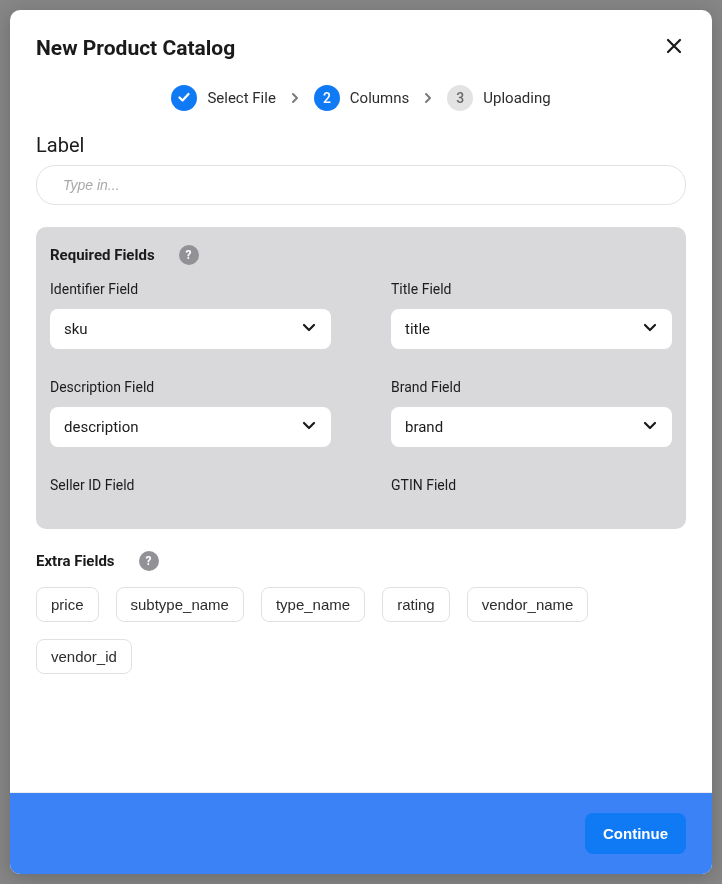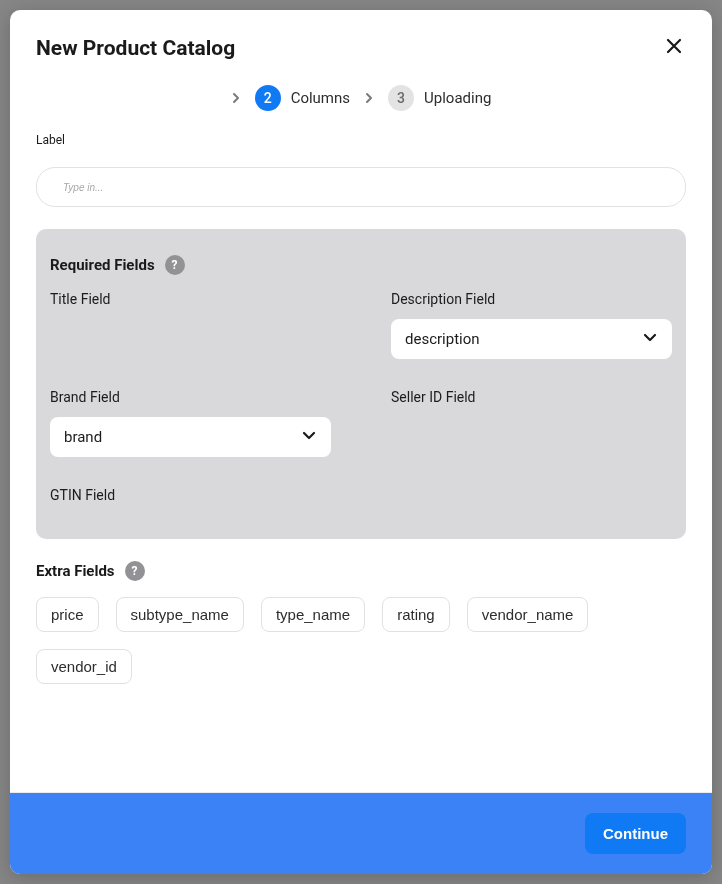--- a/index.html
+++ b/index.html
@@ -93,52 +93,51 @@
   }
   .modal-body {
     flex: 1;
     padding: 0 26px 20px 26px;
     overflow: auto;
   }
   .form-group {
     margin-bottom: 18px;
   }
   .form-label-top {
-    font-size: 12px;
+    font-size: 20px;
     color: #1c1c1c;
-    margin-bottom: 20px;
+    margin-bottom: 8px;
     display: block;
   }
   .text-input {
     width: 100%;
     height: 40px;
     border: 1px solid #E2E2E3;
     border-radius: 19px;
     padding: 0 26px;
-    font-size: 10px;
+    font-size: 14px;
     font-style: italic;
     color: #333;
     outline: none;
   }
   .text-input::placeholder {
     color: #A8A8AA;
     font-style: italic;
   }
   .required-section {
     background: #D9D9DC;
     border-radius: 10px;
     padding: 18px 14px 24px 14px;
     margin-top: 22px;
   }
   .section-title-row {
     display: flex;
     align-items: center;
-    gap: 10px;
+    gap: 24px;
     margin-bottom: 16px;
-    margin-top: 8px;
   }
   .section-title {
     font-size: 15px;
     font-weight: 700;
     color: #1a1a1a;
   }
   .help-circle {
     width: 20px;
     height: 20px;
     border-radius: 50%;
@@ -235,20 +234,30 @@
     <button class="close-btn">
       <span>
         <svg width="16" height="16" viewBox="0 0 16 16" fill="none">
           <path d="M2 2 L14 14 M14 2 L2 14" stroke="#1a1a1a" stroke-width="2.2" stroke-linecap="round"></path>
         </svg>
       </span>
     </button>
   </div>
 
   <div class="stepper">
+    <div class="step">
+      <div class="step-circle done">
+        <span>
+          <svg width="14" height="14" viewBox="0 0 14 14" fill="none">
+            <path d="M2.5 7.5 L5.5 10.5 L11.5 4" stroke="#fff" stroke-width="2.3" stroke-linecap="round" stroke-linejoin="round"></path>
+          </svg>
+        </span>
+      </div>
+      <span class="step-label">Select File</span>
+    </div>
     <span class="chevron">
       <svg width="10" height="14" viewBox="0 0 10 14" fill="none">
         <path d="M3 3 L7 7 L3 11" stroke="#7a7a7a" stroke-width="2" stroke-linecap="round" stroke-linejoin="round"></path>
       </svg>
     </span>
     <div class="step">
       <div class="step-circle active">
         <span>2</span>
       </div>
       <span class="step-label">Columns</span>
@@ -274,23 +283,42 @@
     </div>
 
     <div class="required-section">
       <div class="section-title-row">
         <span class="section-title">Required Fields</span>
         <span class="help-circle">?</span>
       </div>
 
       <div class="field-grid">
 
+        <div class="field-cell">
+          <span class="field-label">Identifier Field</span>
+          <div class="select">
+            <span class="select-val">sku</span>
+            <span>
+              <svg width="16" height="16" viewBox="0 0 16 16" fill="none">
+                  <path d="M3 6 L8 11 L13 6" stroke="#1a1a1a" stroke-width="2.2" stroke-linecap="round" stroke-linejoin="round"></path>
+                </svg>
+            </span>
+          </div>
+        </div>
 
         <div class="field-cell">
           <span class="field-label">Title Field</span>
+          <div class="select">
+            <span class="select-val">title</span>
+            <span>
+              <svg width="16" height="16" viewBox="0 0 16 16" fill="none">
+                  <path d="M3 6 L8 11 L13 6" stroke="#1a1a1a" stroke-width="2.2" stroke-linecap="round" stroke-linejoin="round"></path>
+                </svg>
+            </span>
+          </div>
         </div>
 
         <div class="field-cell">
           <span class="field-label">Description Field</span>
           <div class="select">
             <span class="select-val">description</span>
             <span>
               <svg width="16" height="16" viewBox="0 0 16 16" fill="none">
                   <path d="M3 6 L8 11 L13 6" stroke="#1a1a1a" stroke-width="2.2" stroke-linecap="round" stroke-linejoin="round"></path>
                 </svg>

